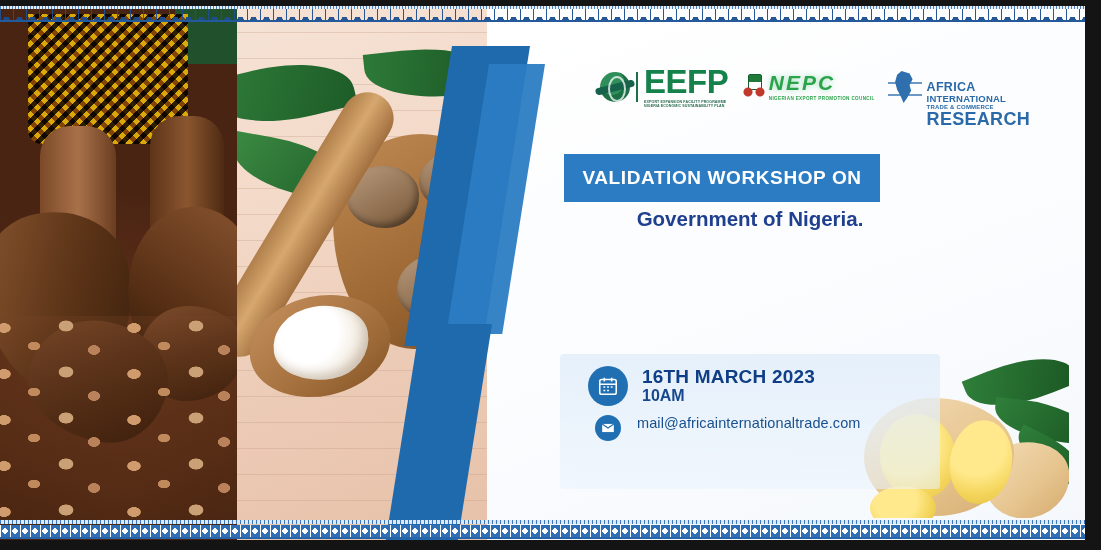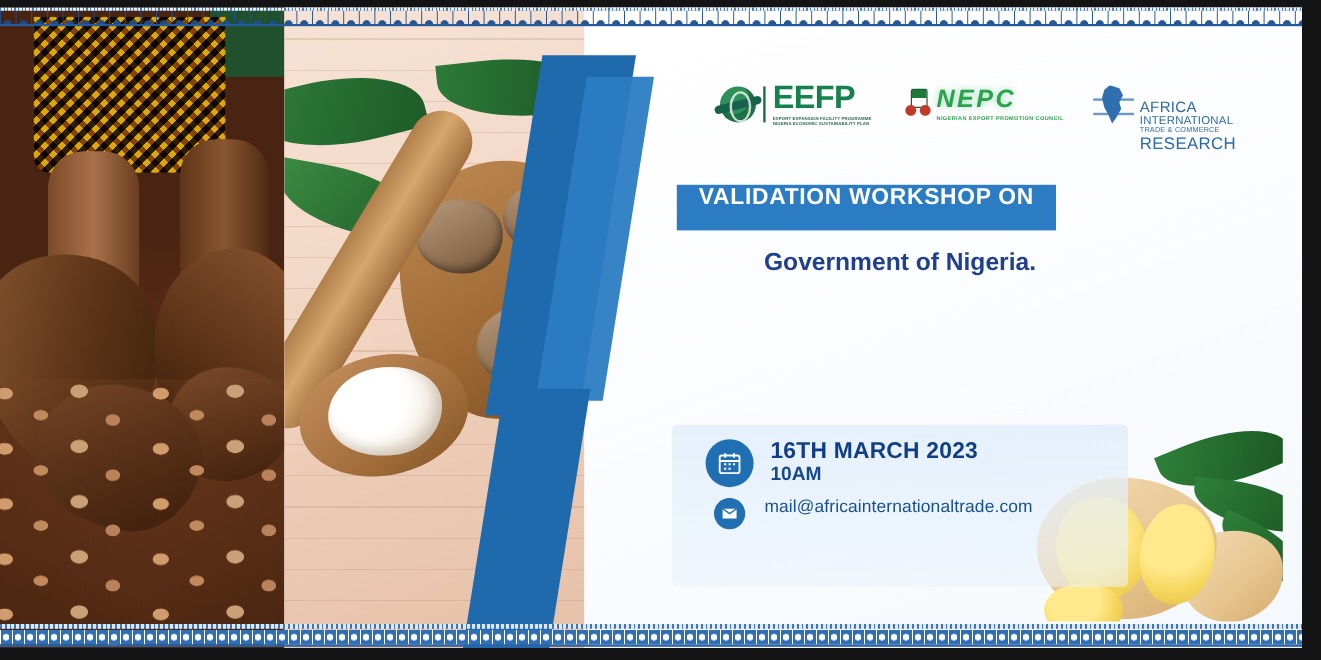--- a/index.html
+++ b/index.html
@@ -124,48 +124,48 @@
   .logo{display:flex;align-items:center;}
 
   .eefp-mark{width:30px;height:30px;border-radius:50%;flex:0 0 auto;
     background:radial-gradient(circle at 40% 35%,#2f8f5b 0 46%,#1d6f45 47% 100%);position:relative;}
   .eefp-mark:before{content:"";position:absolute;left:-5px;top:12px;width:40px;height:7px;
     background:#17624a;border-radius:4px;transform:rotate(-14deg);}
   .eefp-mark:after{content:"";position:absolute;left:8px;top:4px;width:14px;height:22px;
     border:2px solid rgba(255,255,255,.75);border-radius:50%;}
   .eefp-div{width:2px;height:30px;background:#1d6f45;margin:0 6px;}
   .eefp-txt{display:flex;flex-direction:column;line-height:1;}
-  .eefp-name{font-size:27px;font-weight:800;color:#15824b;letter-spacing:-.5px;}
+  .eefp-name{font-size:33px;font-weight:800;color:#15824b;letter-spacing:-.5px;}
   .eefp-sub{font-size:3.6px;color:#2a6b4e;font-weight:700;letter-spacing:.1px;margin-top:3px;max-width:86px;}
 
   .nepc-crest{width:22px;height:28px;position:relative;flex:0 0 auto;margin-right:4px;}
   .nepc-crest:before{content:"";position:absolute;left:5px;top:1px;width:12px;height:14px;
     background:linear-gradient(180deg,#1f7a3a 0 50%,#ffffff 50% 100%);border:1px solid #156030;border-radius:2px;}
   .nepc-crest:after{content:"";position:absolute;left:0;top:12px;width:22px;height:15px;
     background:radial-gradient(circle at 5px 7px,#c0392b 0 4px,transparent 5px),
                radial-gradient(circle at 17px 7px,#c0392b 0 4px,transparent 5px);}
   .nepc-txt{display:flex;flex-direction:column;line-height:1;}
   .nepc-name{font-size:21px;font-weight:800;color:#2aa34a;letter-spacing:2px;
     text-shadow:0 0 6px rgba(70,190,120,.55);font-style:italic;}
   .nepc-sub{font-size:4.6px;color:#2aa34a;font-weight:700;letter-spacing:.35px;margin-top:4px;}
 
   .aitc-mark{width:34px;height:34px;flex:0 0 auto;margin-right:5px;position:relative;}
   .aitc-mark:before{content:"";position:absolute;left:4px;top:1px;width:25px;height:32px;
     background:#2f6fae;clip-path:polygon(40% 0,72% 8%,84% 26%,72% 44%,78% 62%,62% 84%,48% 100%,36% 78%,22% 58%,14% 34%,22% 12%);}
   .aitc-mark:after{content:"";position:absolute;left:0;top:12px;width:34px;height:10px;
     border-top:2px solid #2f6fae;border-bottom:2px solid #2f6fae;opacity:.7;}
-  .aitc-txt{display:flex;flex-direction:column;line-height:1.05;color:#2a6aa8;font-weight:400;margin-top:36px;}
+  .aitc-txt{display:flex;flex-direction:column;line-height:1.05;color:#2a6aa8;font-weight:700;margin-top:36px;}
   .aitc-l1{font-size:12.5px;letter-spacing:.3px;}
   .aitc-l2{font-size:9.5px;letter-spacing:.2px;}
   .aitc-l3{font-size:6px;letter-spacing:.2px;}
-  .aitc-l4{font-size:14px;letter-spacing:.3px;}
-
-  
-  .ribbon{position:absolute;left:564px;top:148px;width:316px;height:38px;background:#2b7cc2;z-index:20;
-    display:flex;justify-content:center;}
+  .aitc-l4{font-size:18px;letter-spacing:.3px;}
+
+  
+  .ribbon{position:absolute;left:564px;top:148px;width:316px;height:48px;background:#2b7cc2;z-index:20;
+    display:flex;align-items:center;justify-content:center;}
   .ribbon span{color:#ffffff;font-size:19px;font-weight:700;letter-spacing:.6px;}
 
   
   .headline{position:absolute;left:540px;top:198px;width:420px;z-index:20;text-align:center;
     color:#1f3f8f;font-size:20.5px;font-weight:700;line-height:1.45;}
   .headline div{white-space:nowrap;}
 
   
   .contact{position:absolute;left:560px;top:348px;width:380px;height:135px;z-index:20;
     background:linear-gradient(180deg,rgba(226,238,250,.85),rgba(233,243,252,.55));

